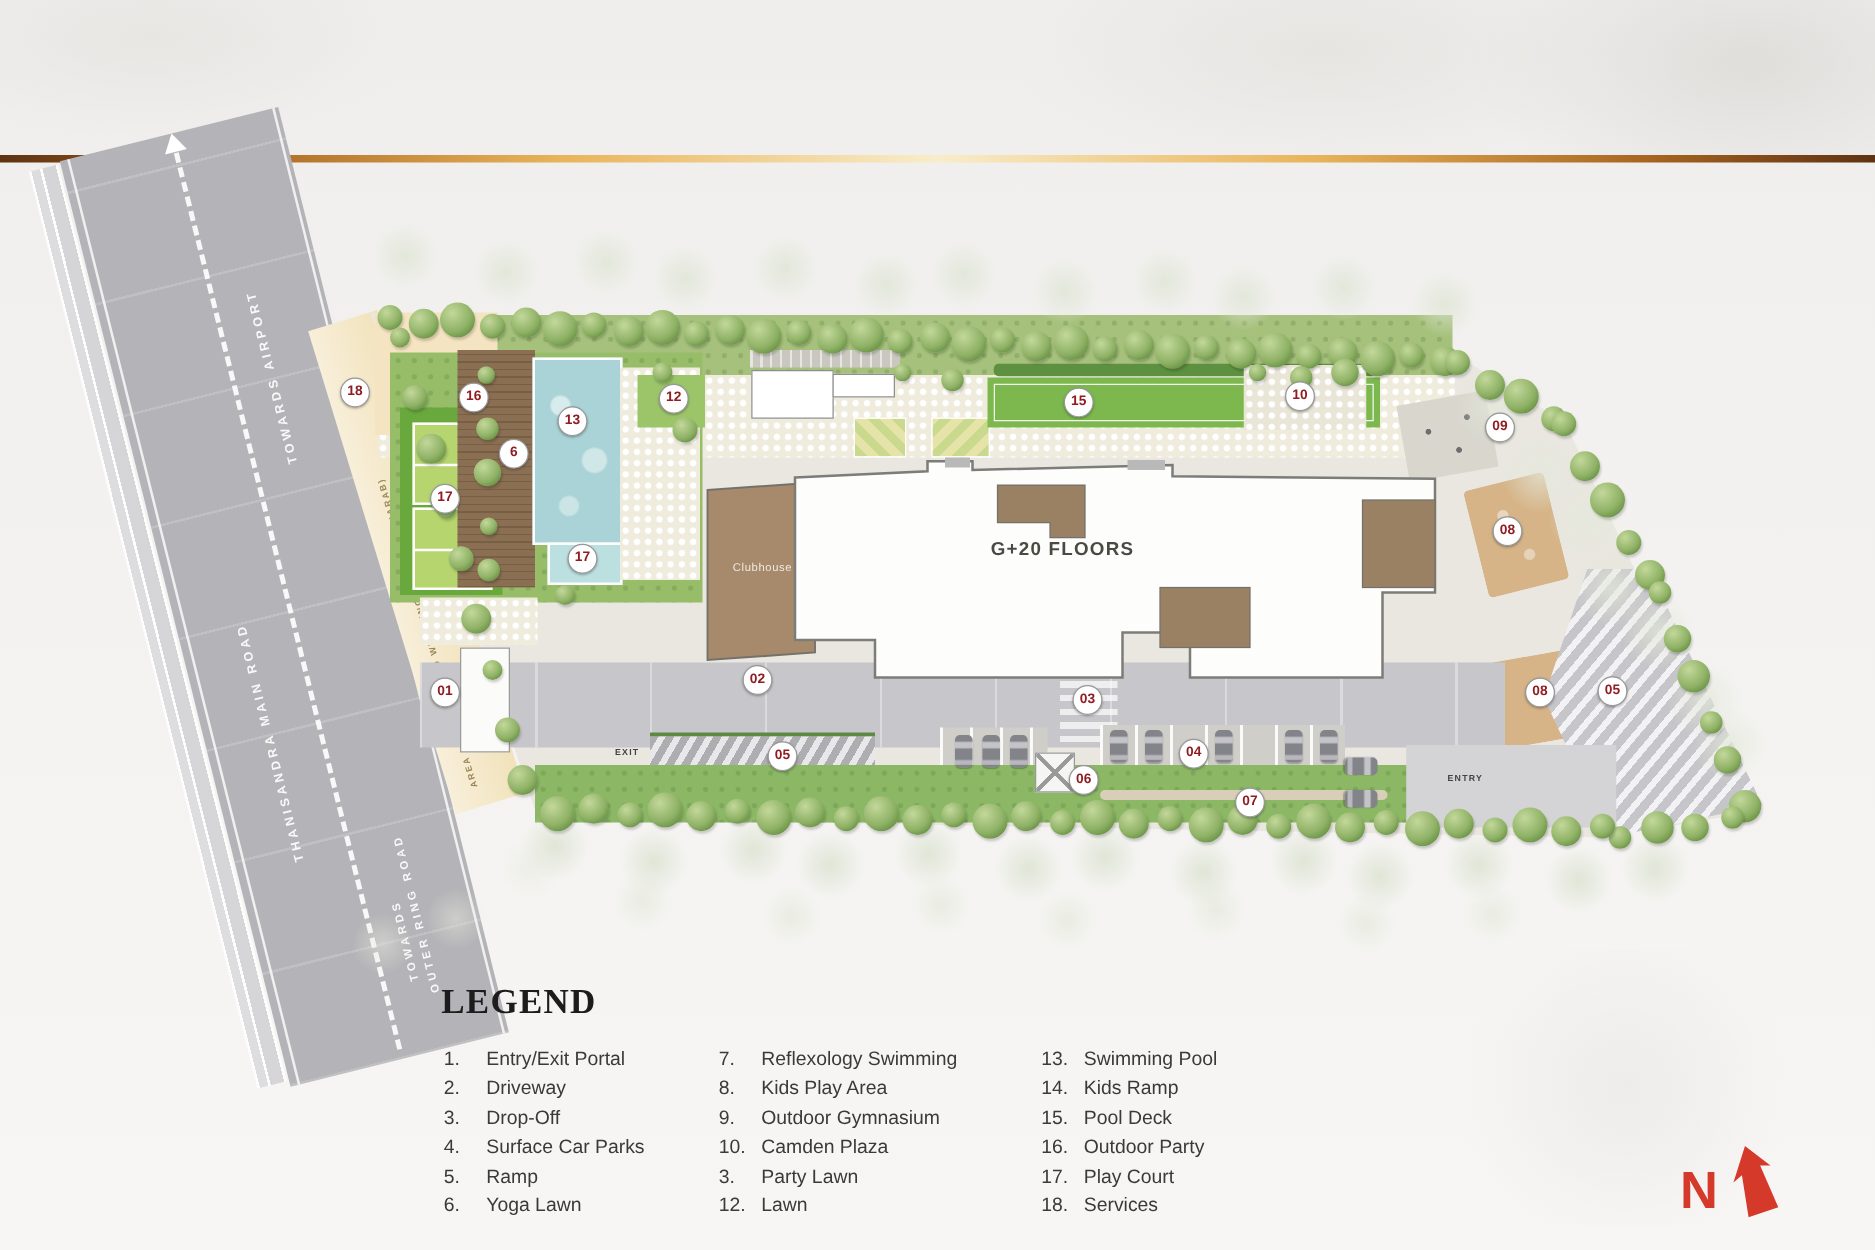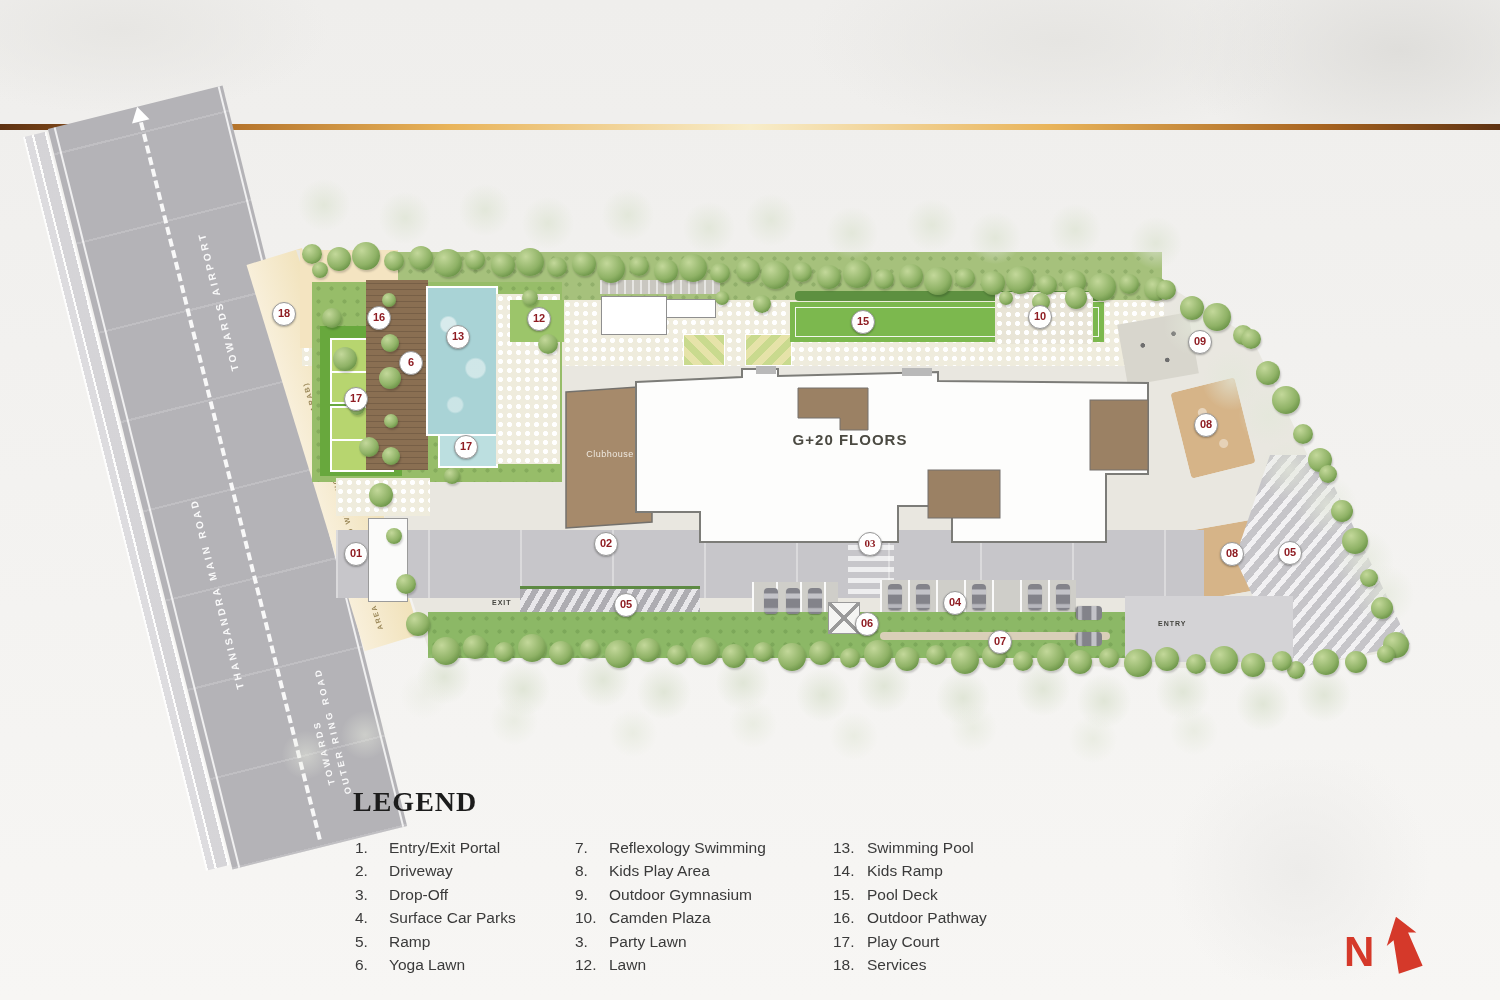--- a/index.html
+++ b/index.html
@@ -230,21 +230,21 @@
       <div class="legend-row">
         <span class="num">14.</span>
         <span>Kids Ramp</span>
       </div>
       <div class="legend-row">
         <span class="num">15.</span>
         <span>Pool Deck</span>
       </div>
       <div class="legend-row">
         <span class="num">16.</span>
-        <span>Outdoor Pathway</span>
+        <span>Outdoor Party</span>
       </div>
       <div class="legend-row">
         <span class="num">17.</span>
         <span>Play Court</span>
       </div>
       <div class="legend-row">
         <span class="num">18.</span>
         <span>Services</span>
       </div>
     </div>
@@ -404,21 +404,21 @@
     <div class="car" style="left: 808px; top: 588px;"></div>
     <div class="car" style="left: 888px; top: 584px;"></div>
     <div class="car" style="left: 916px; top: 584px;"></div>
     <div class="car" style="left: 972px; top: 584px;"></div>
     <div class="car" style="left: 1028px; top: 584px;"></div>
     <div class="car" style="left: 1056px; top: 584px;"></div>
     <div class="car" style="left: 1082px; top: 600px; transform: rotate(90deg);"></div>
     <div class="car" style="left: 1082px; top: 626px; transform: rotate(90deg);"></div>
     <div class="marker" style="left: 344px; top: 542px;">01</div>
     <div class="marker" style="left: 594px; top: 532px;">02</div>
-    <div class="marker" style="left: 858px; top: 532px; font-family: Liberation Serif, serif;">03</div>
+    <div class="marker" style="left: 858px; top: 548px;">03</div>
     <div class="marker" style="left: 943px; top: 591px;">04</div>
     <div class="marker" style="left: 614px; top: 593px;">05</div>
     <div class="marker" style="left: 1278px; top: 541px;">05</div>
     <div class="marker" style="left: 855px; top: 612px;">06</div>
     <div class="marker" style="left: 988px; top: 630px;">07</div>
     <div class="marker" style="left: 1194px; top: 413px;">08</div>
     <div class="marker" style="left: 1220px; top: 542px;">08</div>
     <div class="marker" style="left: 1144px; top: 330px; margin-left: 44px;">09</div>
     <div class="marker" style="left: 1028px; top: 305px;">10</div>
     <div class="marker" style="left: 851px; top: 310px;">15</div>

